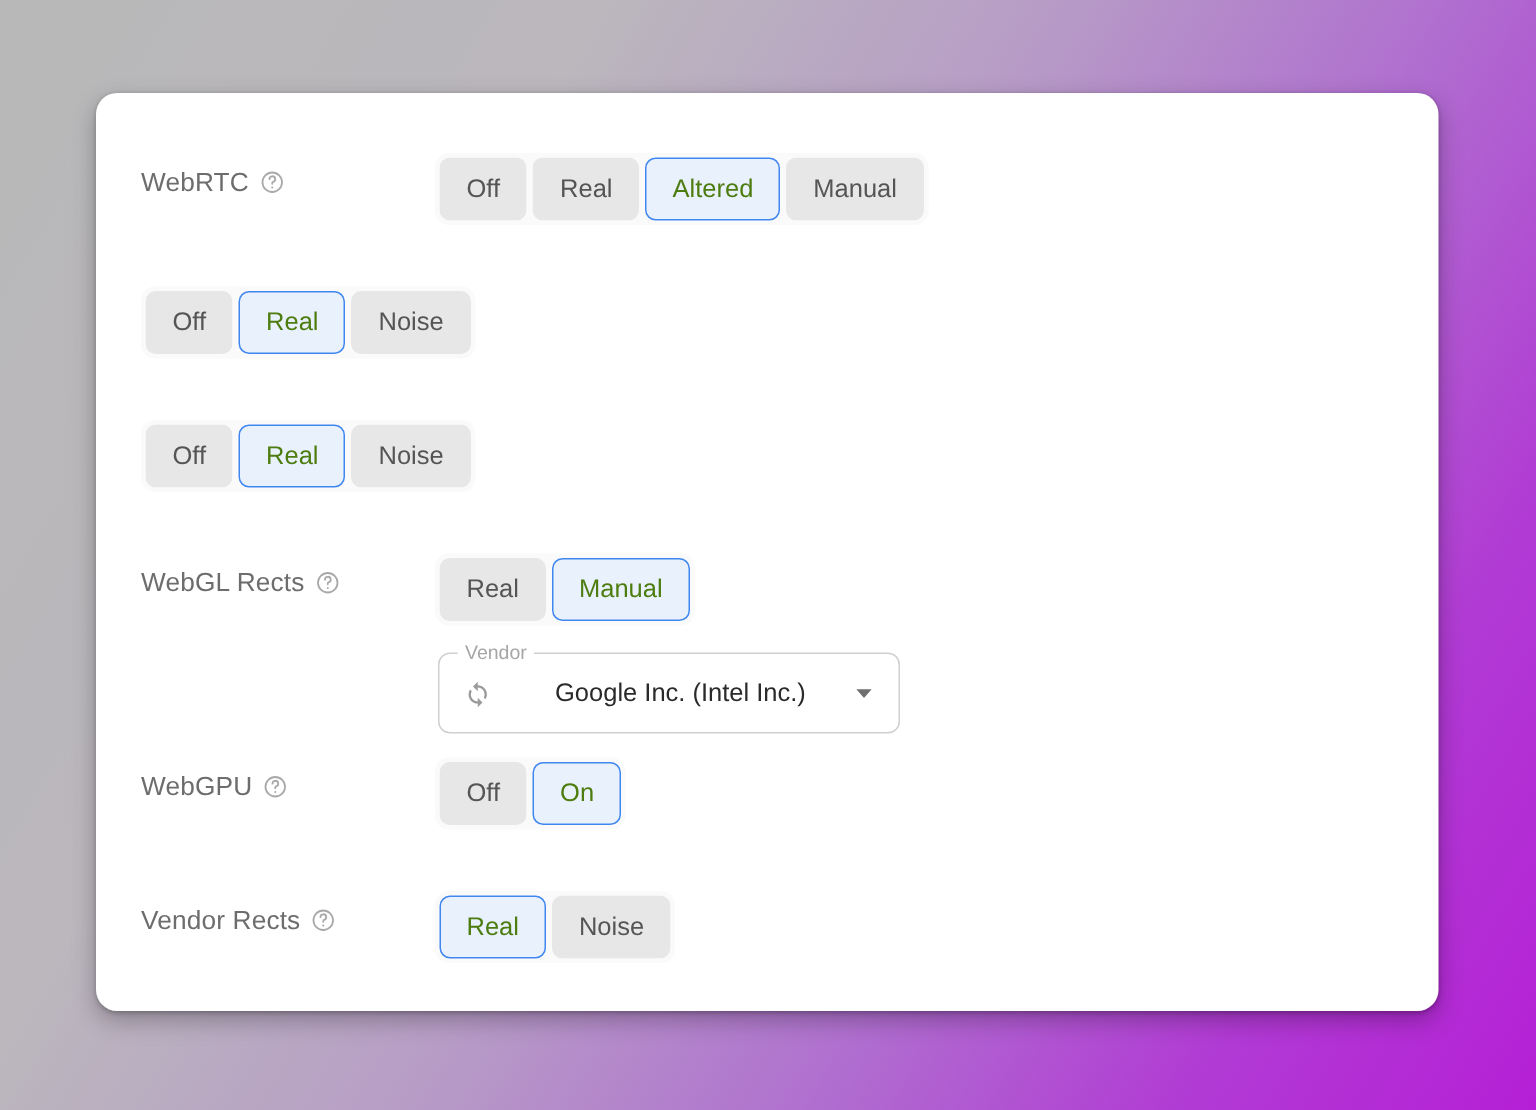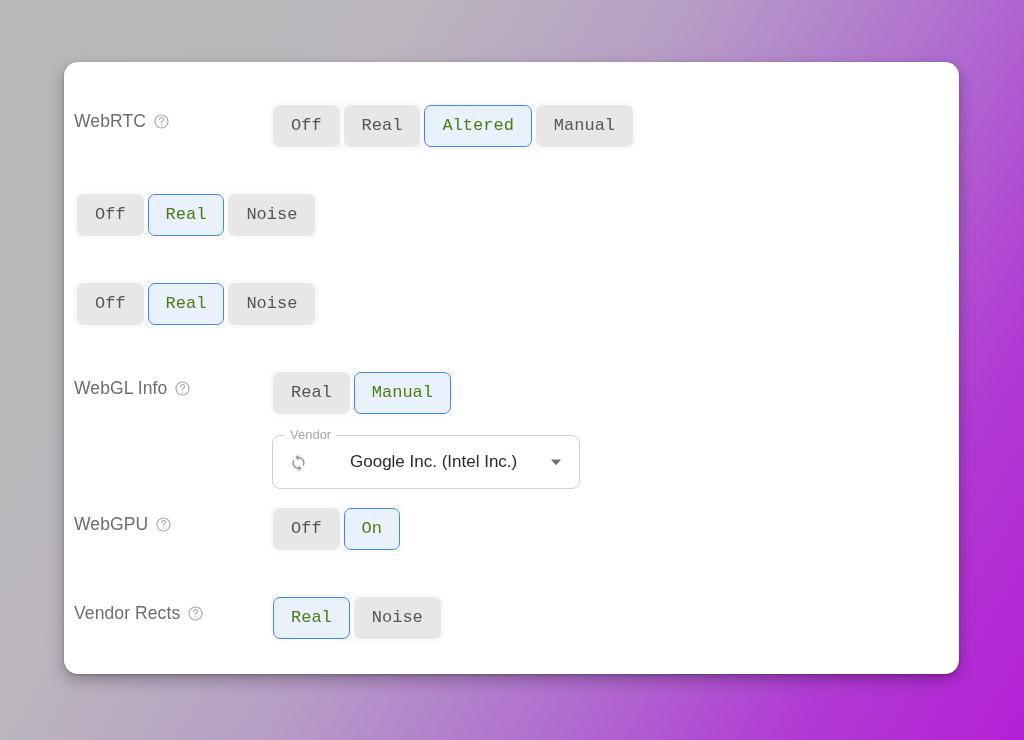--- a/index.html
+++ b/index.html
@@ -40,21 +40,21 @@
   .rows {
     display: flex;
     flex-direction: column;
     padding: 24px 0 0 0;
   }
 
   .setting-row {
     display: flex;
     align-items: flex-start;
     min-height: 89px;
-    padding-left: 10px;
+    padding-left: 30px;
   }
 
   .row-label {
     width: 196px;
     flex: 0 0 196px;
     display: flex;
     align-items: center;
     gap: 7px;
     padding-top: 25px;
   }
@@ -88,21 +88,21 @@
     display: inline-flex;
     align-items: center;
     background: #fafafa;
     border-radius: 9px;
     padding: 3px;
     gap: 4px;
     width: fit-content;
   }
 
   .toggle-btn {
-    font-family: Liberation Mono, monospace;
+    font-family: Liberation Sans, sans-serif;
     font-size: 17px;
     line-height: 1;
     color: #555555;
     background: #e7e7e7;
     border: 1.6px solid transparent;
     border-radius: 7px;
     padding: 11px 17px 12px 17px;
     cursor: pointer;
     white-space: nowrap;
     min-width: 56px;
@@ -221,21 +221,21 @@
         <div class="row-control">
           <div class="toggle-group" role="group">
             <button class="toggle-btn" aria-pressed="false">Off</button>
             <button class="toggle-btn selected" aria-pressed="true">Real</button>
             <button class="toggle-btn" aria-pressed="false">Noise</button>
           </div>
         </div>
       </div>
       <div class="setting-row">
         <div class="row-label">
-          <span class="label-text">WebGL Info</span>
+          <span class="label-text">WebGL Rects</span>
           <span class="help-icon">
             <svg width="17" height="17" viewBox="0 0 24 24" fill="none" stroke="currentColor" stroke-width="1.7">
               <circle cx="12" cy="12" r="9.2"></circle>
               <path d="M9.4 9.1a2.7 2.7 0 1 1 3.3 2.6c-.5.15-.7.6-.7 1.1v.6" stroke-linecap="round"></path>
               <circle cx="12" cy="17" r="0.95" fill="currentColor" stroke="none"></circle>
             </svg>
           </span>
         </div>
         <div class="row-control">
           <div class="toggle-group" role="group">

